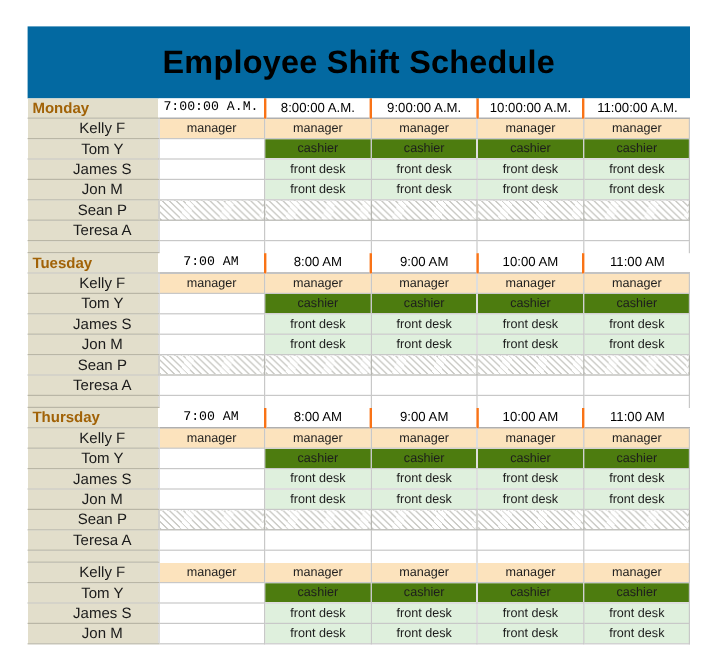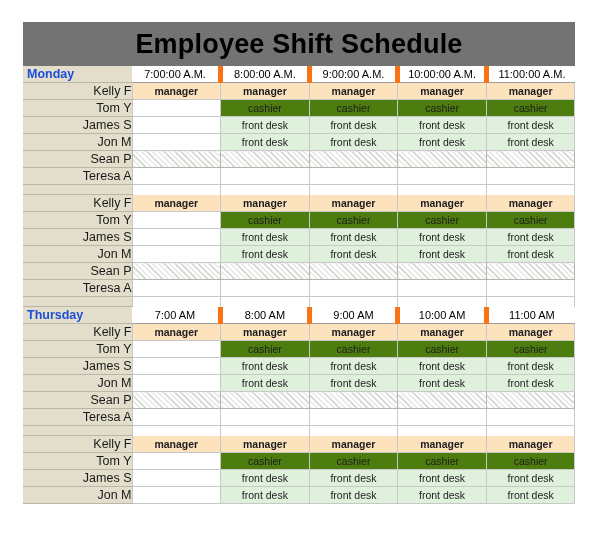--- a/index.html
+++ b/index.html
@@ -17,22 +17,22 @@
 
   #sheet {
     position: absolute;
     left: 23px;
     top: 22px;
     width: 552px;
   }
 
   
   .title-band {
-    background: #737373;
-    height: 44px;
+    background: #0369a1;
+    height: 60px;
     display: flex;
     align-items: center;
     justify-content: center;
   }
   .title-band .title-text {
     font-size: 27px;
     font-weight: bold;
     color: #000000;
     letter-spacing: 0.2px;
     line-height: 1;
@@ -55,60 +55,60 @@
     color: #111111;
     text-align: center;
     vertical-align: middle;
     white-space: nowrap;
     overflow: hidden;
   }
 
   
   td.name-cell {
     background: #e2decb;
-    text-align: right;
+    text-align: center;
     padding-left: 16px;
     font-size: 12.5px;
     color: #1a1a1a;
     border-bottom: 1px solid #b9b6a6;
   }
   td.day-cell {
     background: #e2decb;
     text-align: left;
     padding-left: 4px;
     font-size: 12.5px;
     font-weight: bold;
-    color: #1d4ed8;
+    color: #a16207;
     border-bottom: 1px solid #b9b6a6;
   }
   td.gap-name {
     background: #e2decb;
     border-bottom: 1px solid #b9b6a6;
     height: 9px;
   }
 
   
   td.time-head {
     background: #ffffff;
     border-bottom: 1px solid #9c9c9c;
-    border-left: 5px solid #f97316;
+    border-left: 2px solid #f97316;
     font-size: 11px;
     color: #000000;
   }
-  td.time-head.first { border-left: none; }
+  td.time-head.first { border-left: none; font-family: Liberation Mono, monospace; }
 
   
   td.slot {
     background: #ffffff;
     border: 1px solid #c8c8c8;
     border-top: none;
     font-size: 10.5px;
     color: #1d1d1d;
   }
-  td.slot.manager    { background: #fce3bd; font-weight: bold; }
+  td.slot.manager    { background: #fce3bd; }
   td.slot.cashier    { background: #4d7c0f; }
   td.slot.frontdesk  { background: #dff0dd; }
   td.slot.empty      { background: #ffffff; }
   td.slot.blocked {
     background-color: #eeeeec;
     background-image:
       repeating-linear-gradient(
         45deg,
         #ffffff 0px, #ffffff 1px,
         #c9c9c4 1px, #c9c9c4 2px,
@@ -203,20 +203,28 @@
         </tr>
         <tr>
           <td class="gap-name"></td>
           <td class="gap-slot"></td>
           <td class="gap-slot"></td>
           <td class="gap-slot"></td>
           <td class="gap-slot"></td>
           <td class="gap-slot"></td>
         </tr>
         <tr>
+          <td class="day-cell">Tuesday</td>
+          <td class="time-head first">7:00 AM</td>
+          <td class="time-head">8:00 AM</td>
+          <td class="time-head">9:00 AM</td>
+          <td class="time-head">10:00 AM</td>
+          <td class="time-head">11:00 AM</td>
+        </tr>
+        <tr>
           <td class="name-cell">Kelly F</td>
           <td class="slot manager">manager</td>
           <td class="slot manager">manager</td>
           <td class="slot manager">manager</td>
           <td class="slot manager">manager</td>
           <td class="slot manager">manager</td>
         </tr>
         <tr>
           <td class="name-cell">Tom Y</td>
           <td class="slot empty"></td>

